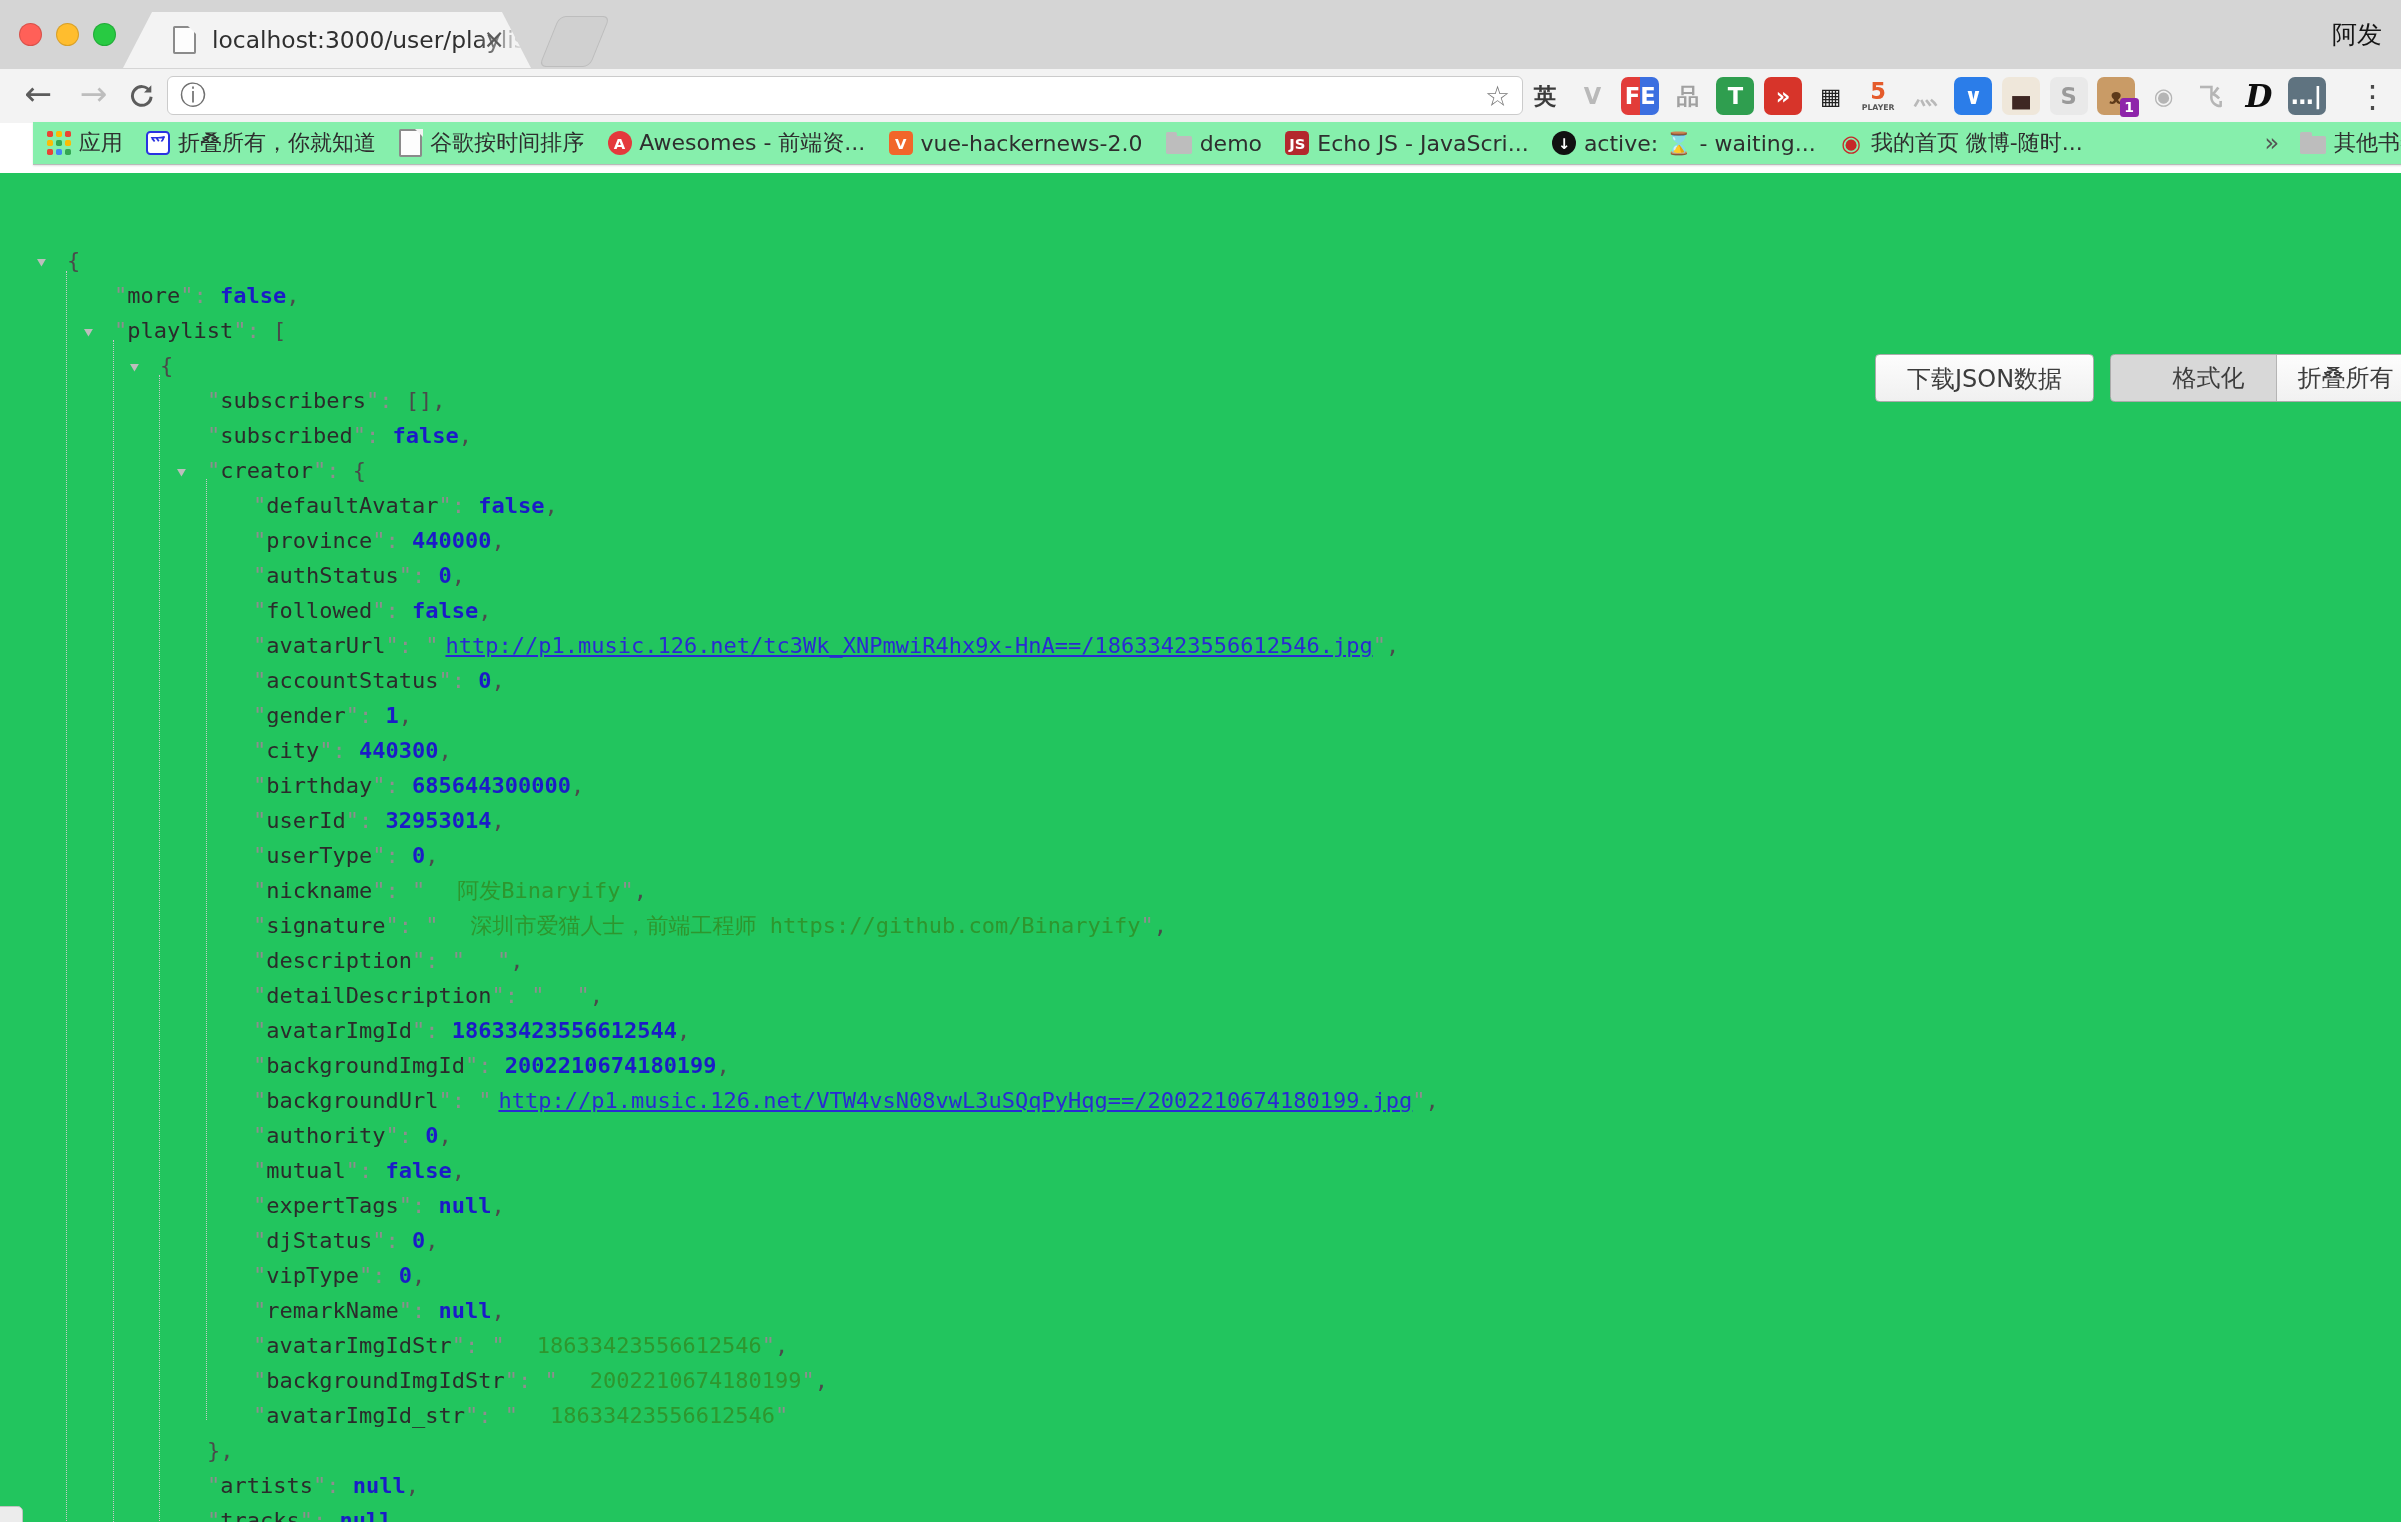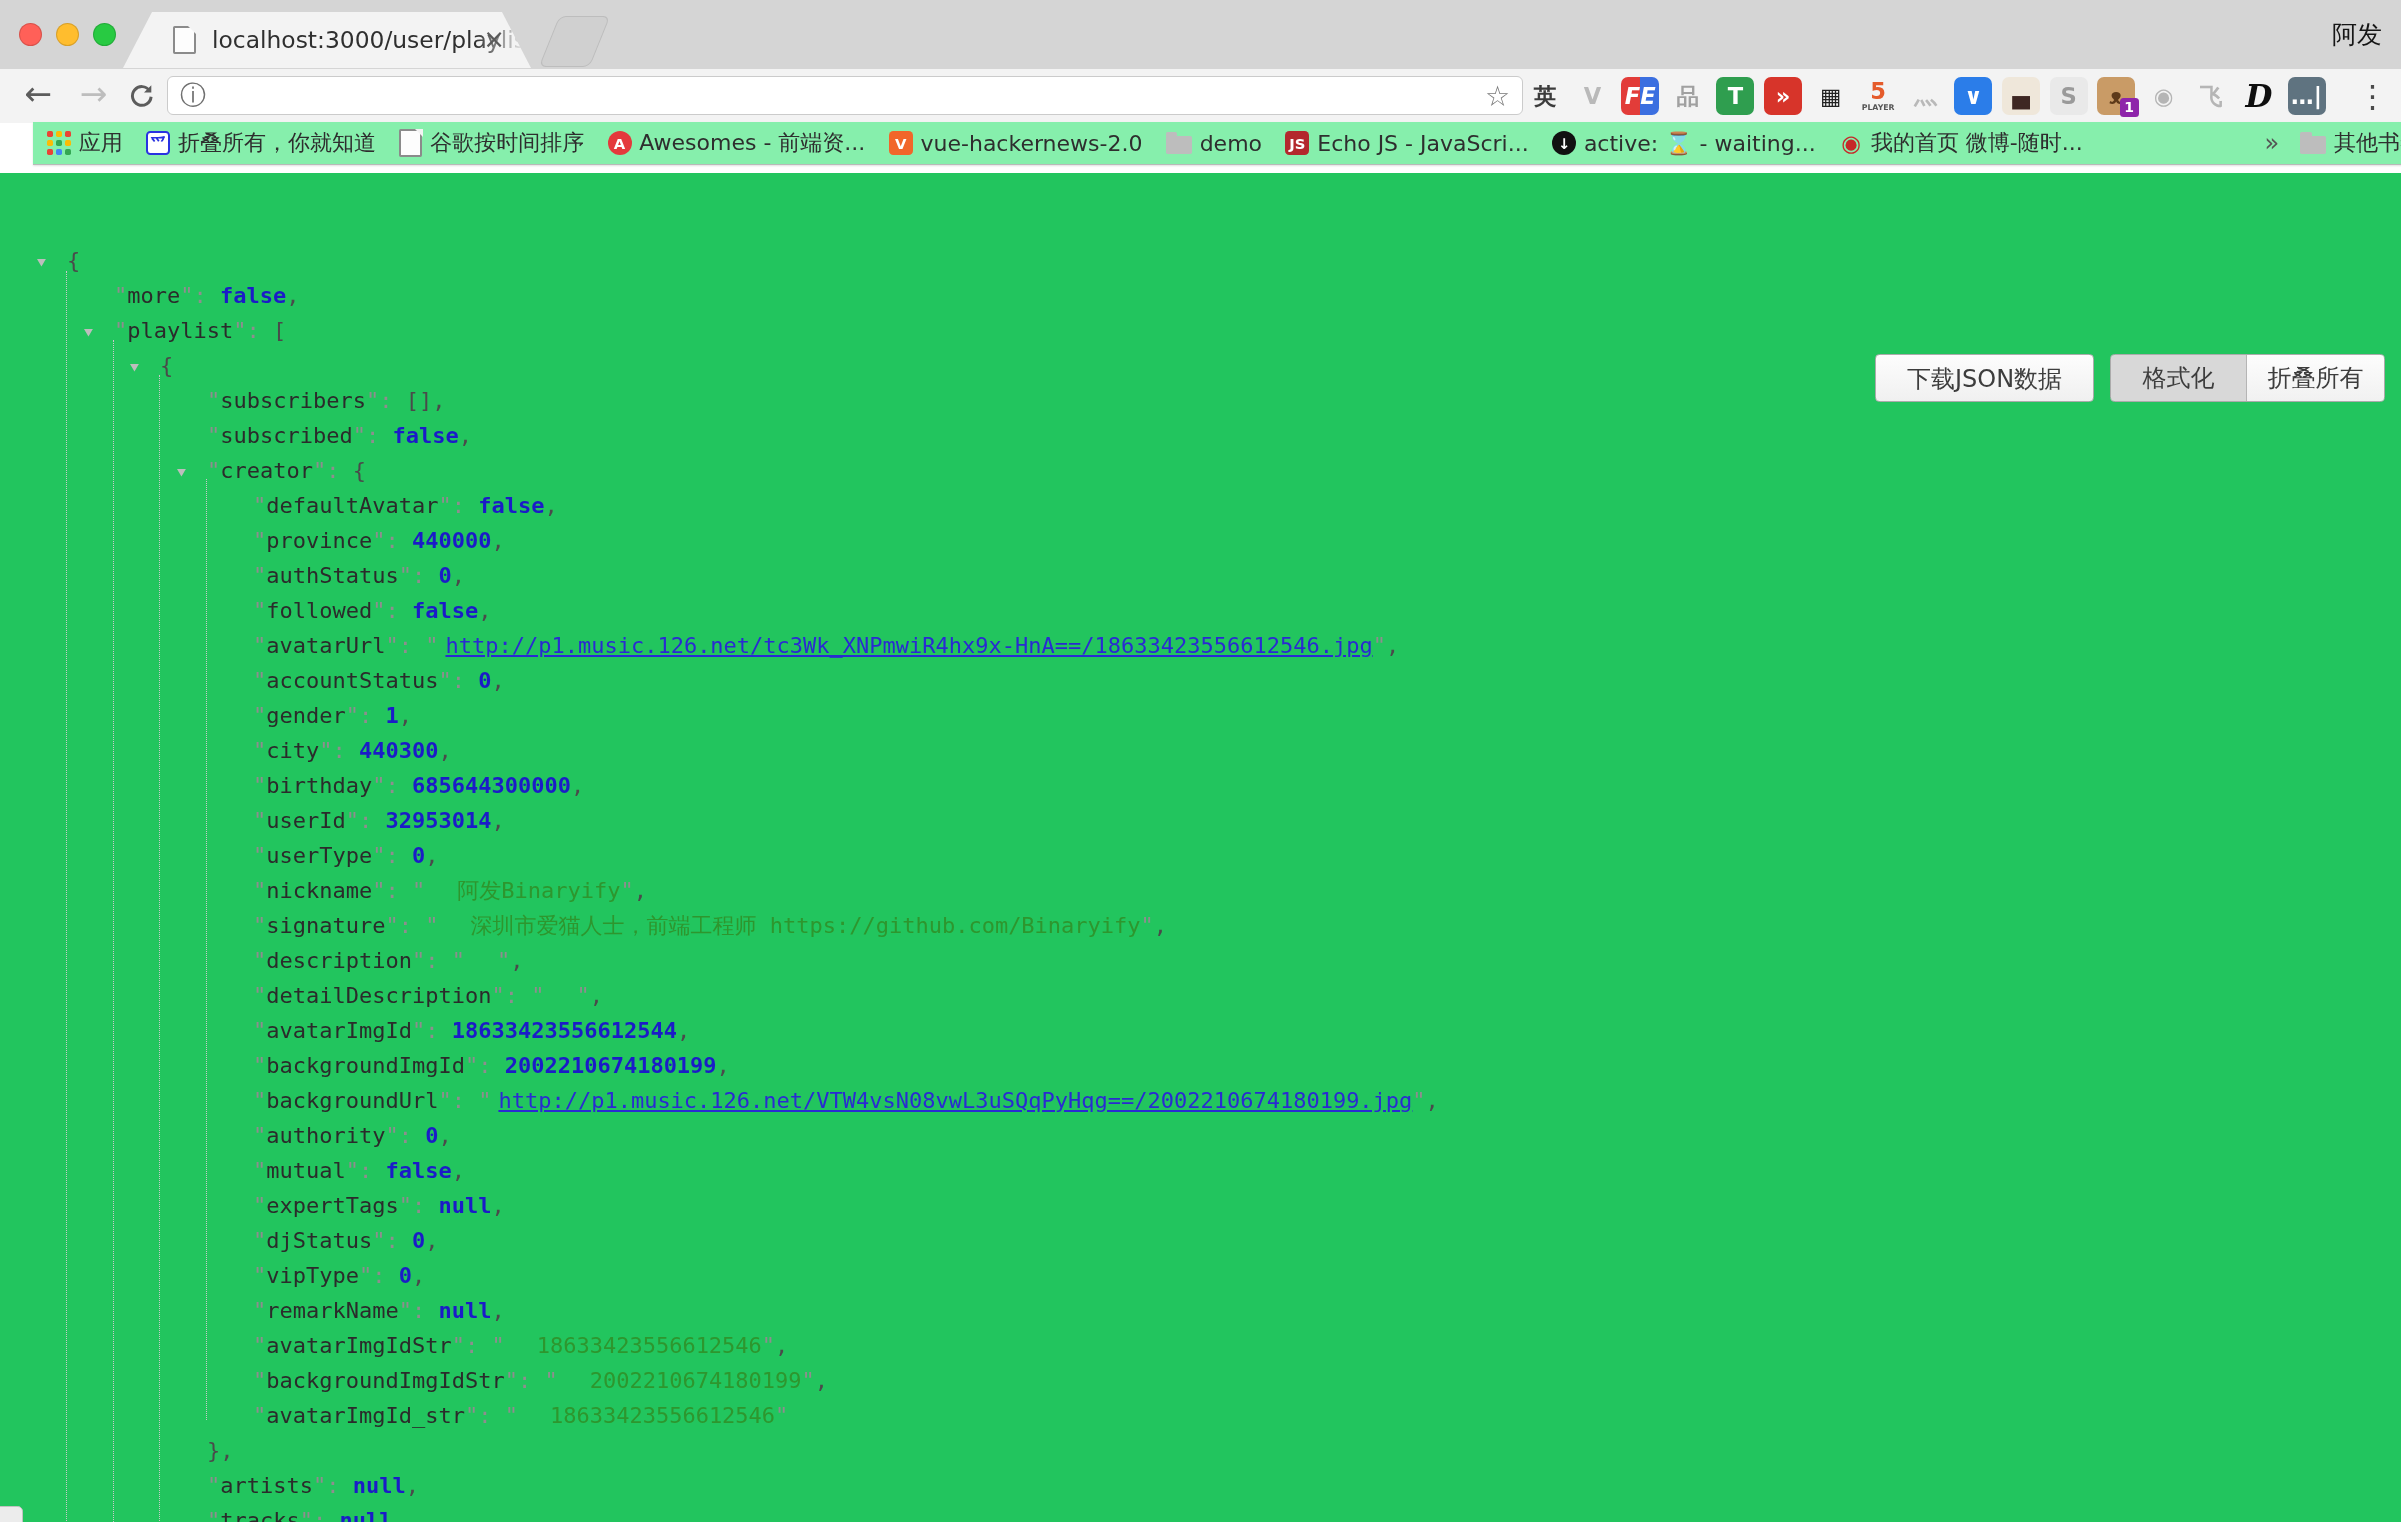--- a/index.html
+++ b/index.html
@@ -72,21 +72,21 @@
   .bmright{position:absolute;right:12px;top:0;height:42px;display:flex;align-items:center;gap:21px;}
   .chev{font-size:24px;color:#555;}
 
   
   .page{position:absolute;left:0;top:173px;width:100%;height:1358px;background:#22c55e;}
   .btn{position:absolute;top:181px;height:48px;line-height:48px;text-align:center;font-size:24px;color:#3d3d3d;
        border:0.9px solid #ababab;border-radius:4.3px;background:linear-gradient(#fdfdfd,#f0f0f0);box-sizing:border-box;}
   .btn-download{left:1875px;width:219px;}
   .seg{position:absolute;left:2110px;top:181px;height:48px;display:flex;border:0.9px solid #ababab;border-radius:4.3px;overflow:hidden;box-sizing:border-box;}
   .seg .s{height:46px;line-height:46px;text-align:center;font-size:24px;color:#3d3d3d;}
-  .seg .s.active{background:#d8d8d8;}
+  .seg .s.active{background:#d8d8d8;padding-left:30px;}
   .seg .s.idle{background:linear-gradient(#fdfdfd,#f1f1f1);border-left:0.9px solid #b5b5b5;}
 
   
   .json-tree{position:absolute;left:0;top:243px;width:100%;height:1280px;
        font-family:"DejaVu Sans Mono","Liberation Mono",monospace;font-size:22px;}
   .json-line{height:35px;line-height:35px;white-space:pre;position:relative;z-index:2;}
   .tri{position:absolute;top:0.9px;font-size:14.8px;color:var(--c-arrow,#bdbdbd);transform:scaleY(.85);cursor:default;}
   .tok-key{color:var(--c-key,#2b2b2b);}
   .tok-q{color:var(--c-quote,#8e8e8e);}
   .tok-colon{color:var(--c-colon,#8e8e8e);}
@@ -135,21 +135,21 @@
     <span class="star">☆</span>
   </div>
   <div class="extbar" id="extbar">
       <div class="ext">
         <span style="color: rgb(60, 60, 60);">英</span>
       </div>
       <div class="ext">
         <span style="color: rgb(185, 185, 185);">V</span>
       </div>
       <div class="ext" style="background: linear-gradient(90deg, rgb(226, 60, 57) 0px, rgb(226, 60, 57) 50%, rgb(59, 111, 224) 50%, rgb(59, 111, 224) 100%);">
-        <span style="color: rgb(255, 255, 255); font-style: italic;">FE</span>
+        <span style="color: rgb(255, 255, 255);">FE</span>
       </div>
       <div class="ext">
         <span style="color: rgb(160, 160, 160);">品</span>
       </div>
       <div class="ext" style="background: rgb(47, 158, 79);">
         <span style="color: rgb(255, 255, 255);">T</span>
       </div>
       <div class="ext" style="background: rgb(215, 52, 42);">
         <span style="color: rgb(255, 255, 255);">»</span>
       </div>

